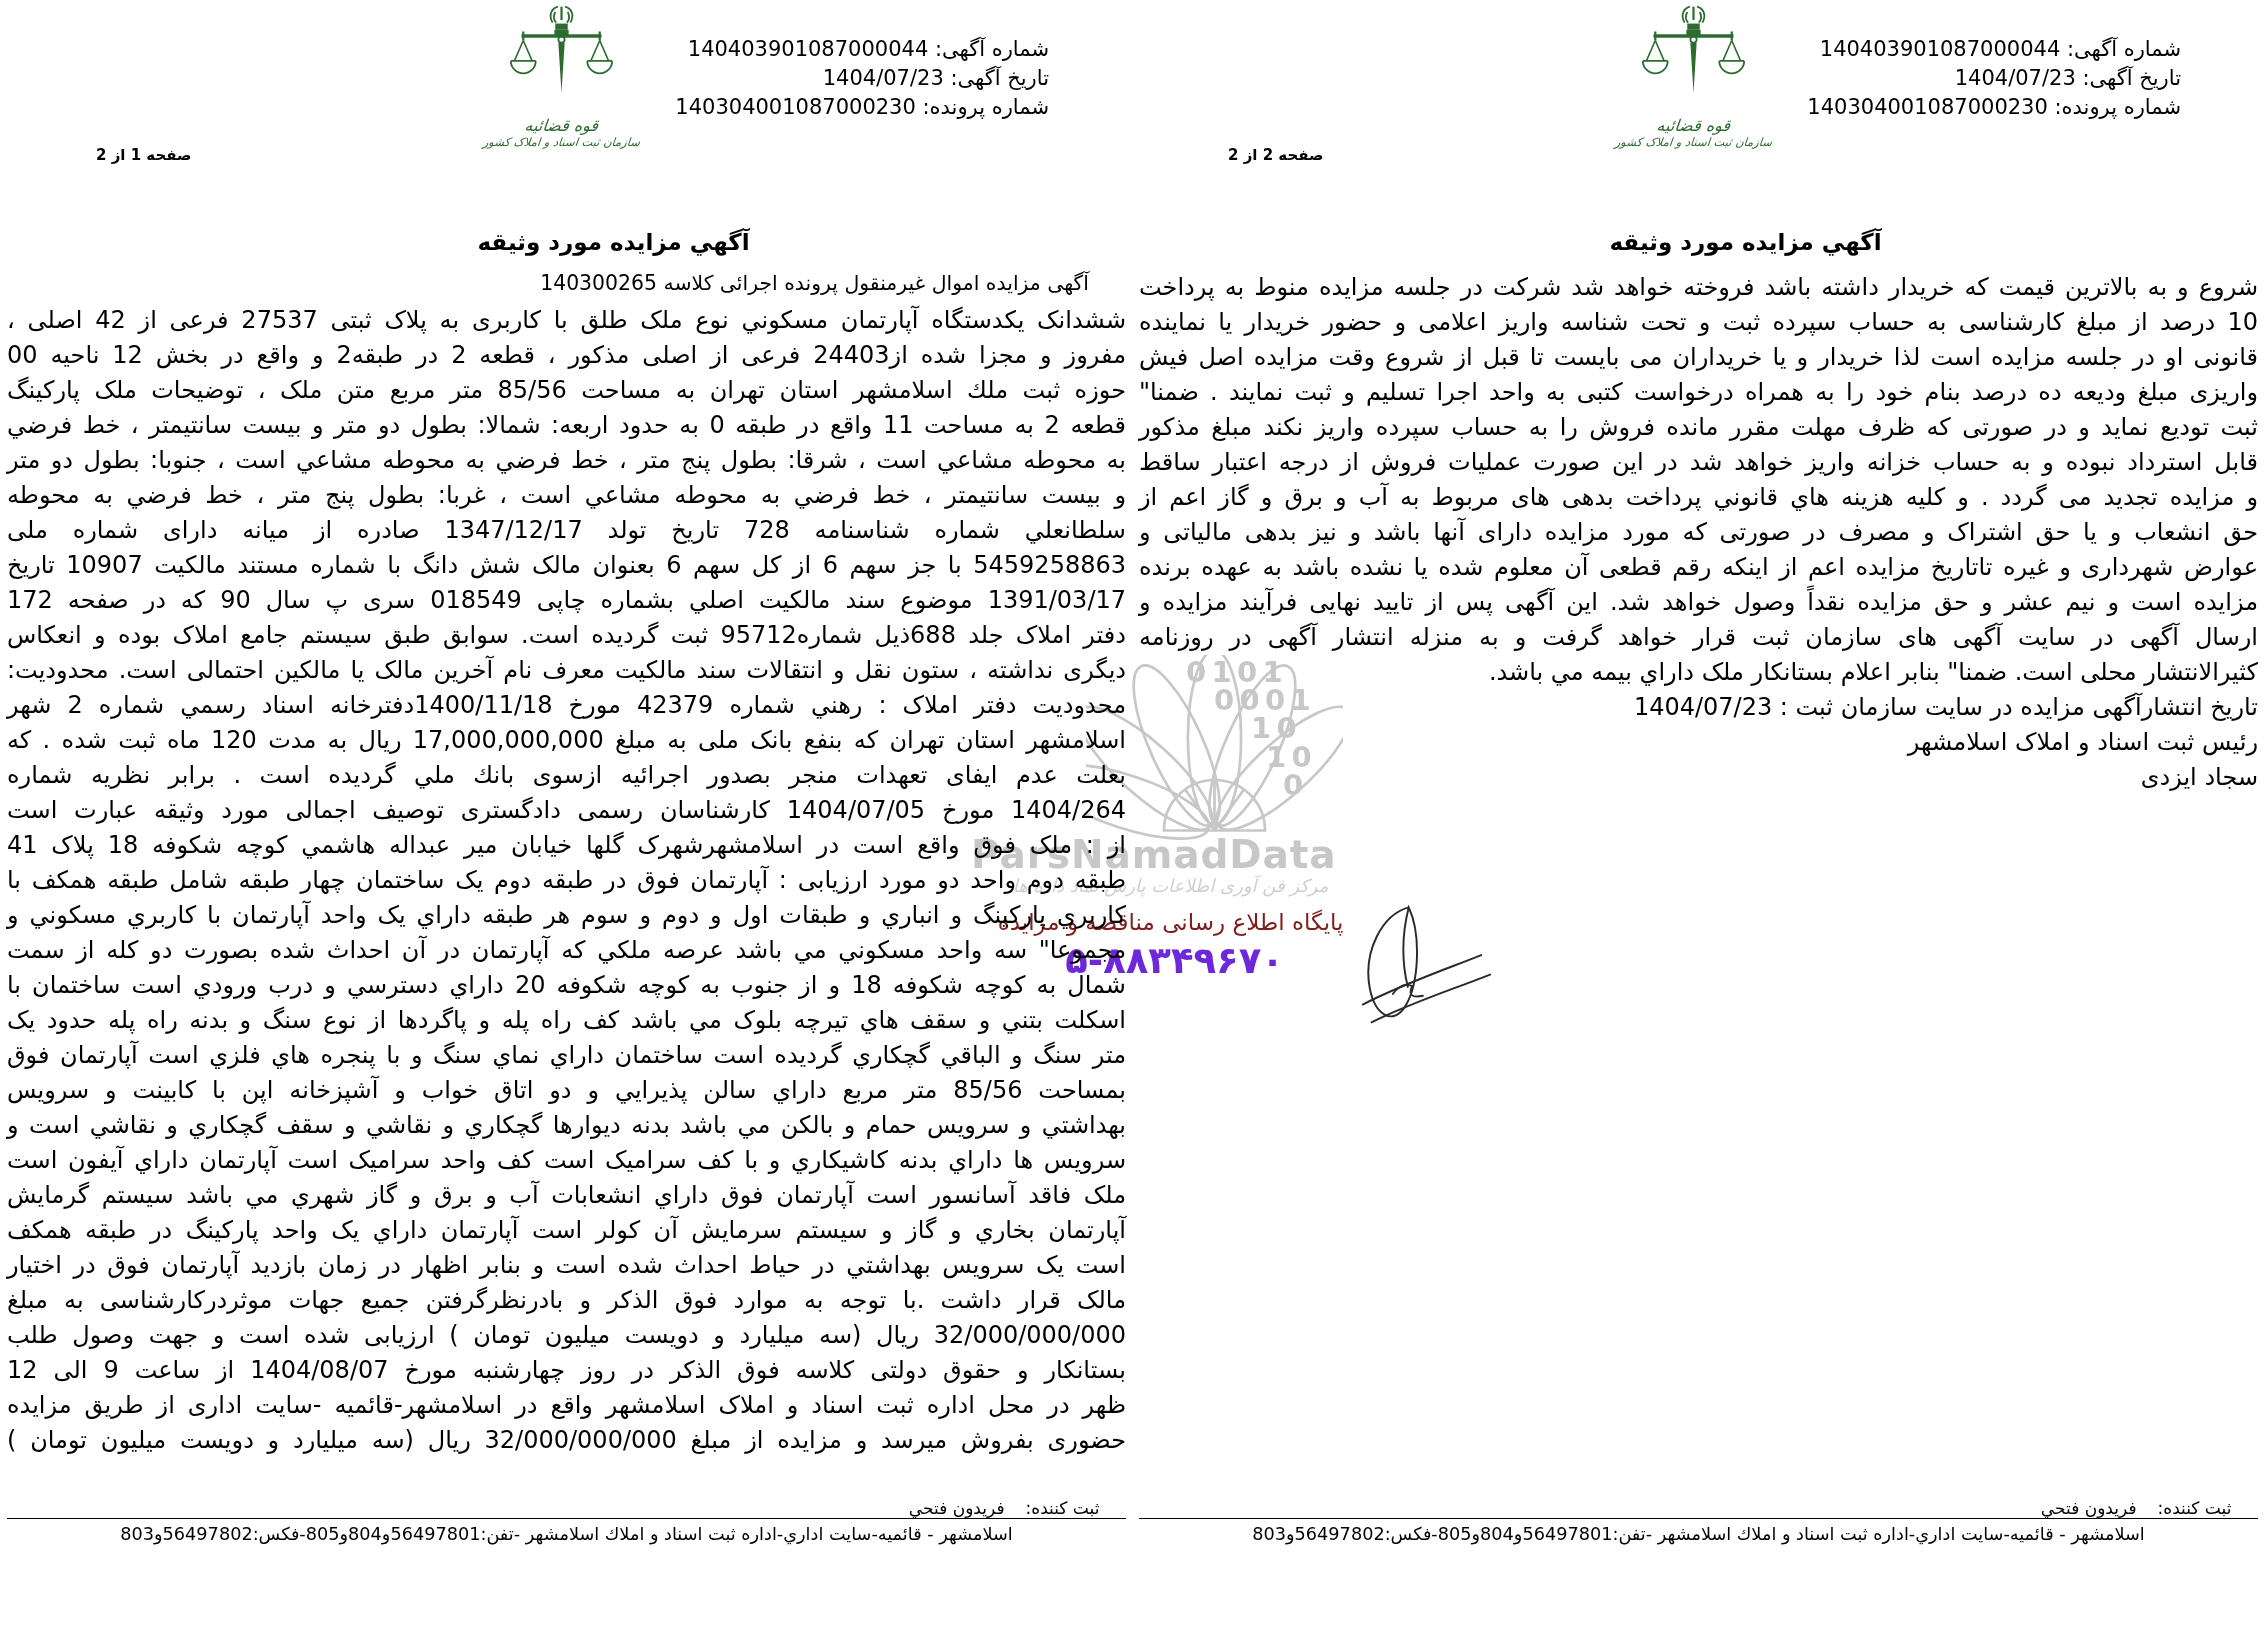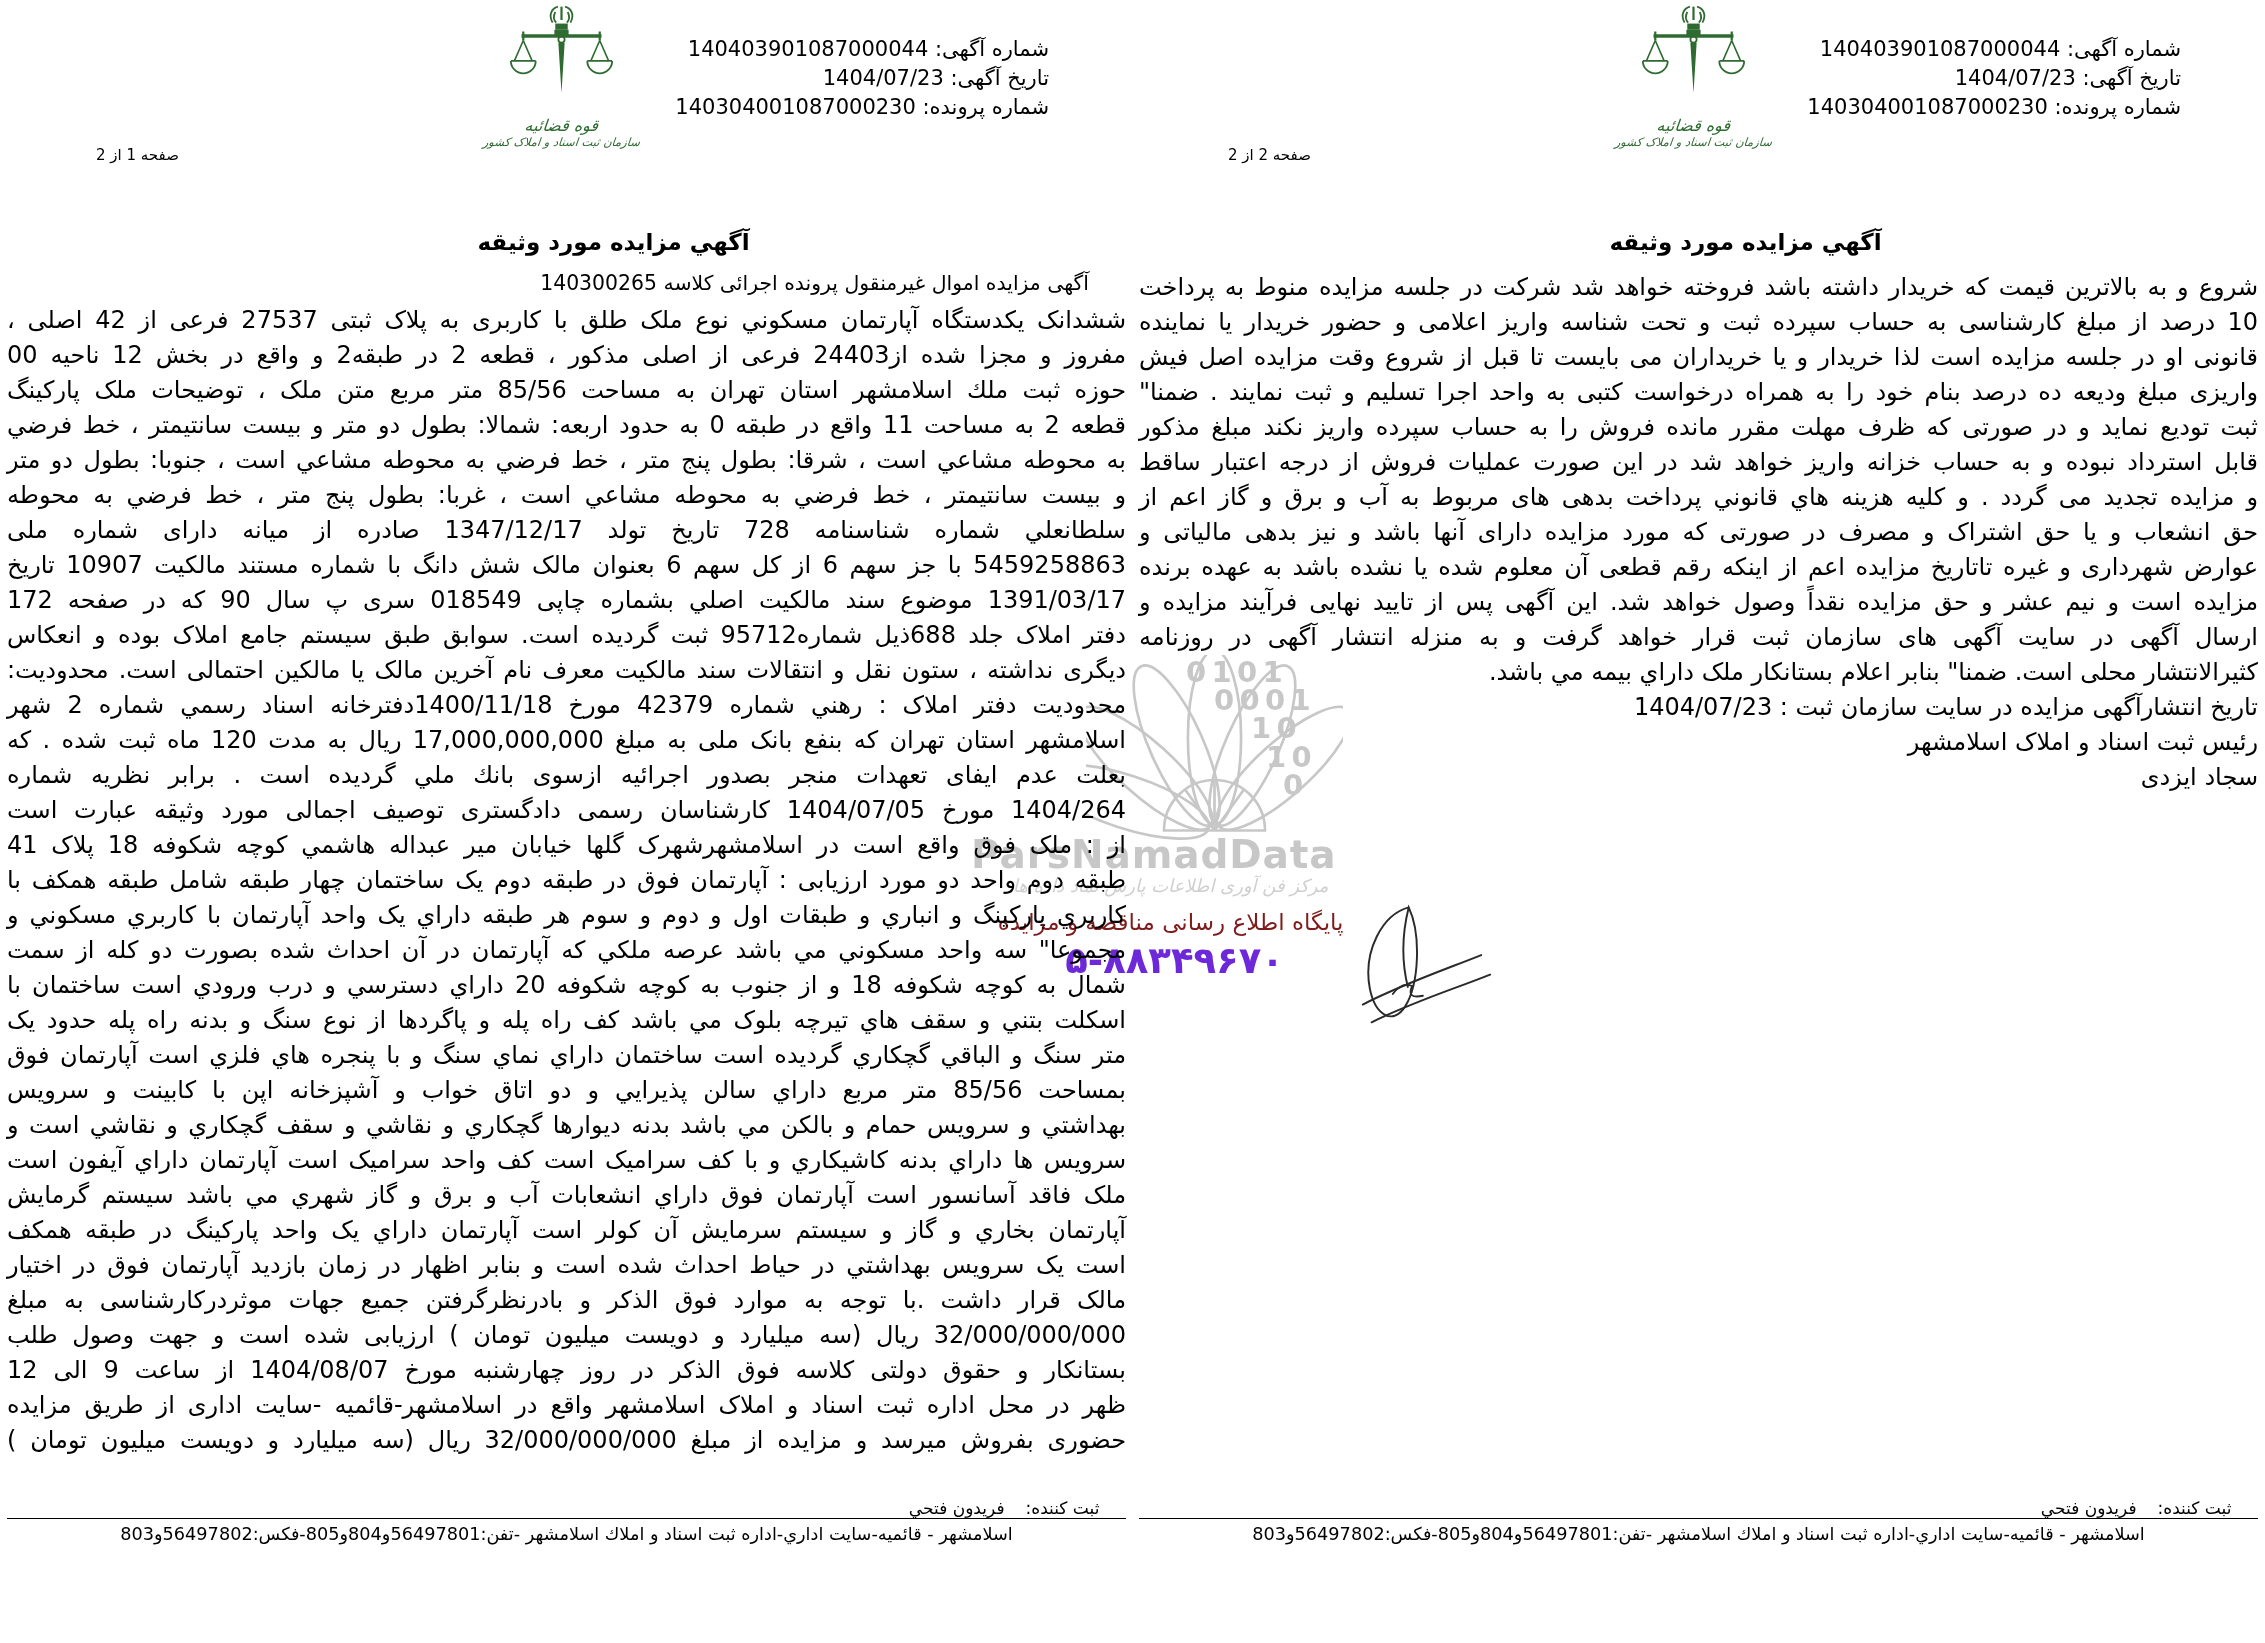--- a/index.html
+++ b/index.html
@@ -5,21 +5,21 @@
   html,body{margin:0;padding:0;}
   body{
     width:2265px;height:1644px;position:relative;overflow:hidden;
     background:#ffffff;color:#000;
     font-family:"DejaVu Sans", sans-serif;
   }
   .page{position:absolute;top:0;width:1119px;height:1644px;z-index:1;}
   #page1{left:7px;}
   #page2{left:1139px;}
 
-  .page-label{position:absolute;top:146px;left:89px;font-size:15px;font-weight:normal;direction:rtl;white-space:nowrap;}
+  .page-label{position:absolute;top:146px;left:89px;font-size:15px;font-weight:bold;direction:rtl;white-space:nowrap;}
 
   .emblem{position:absolute;top:3.5px;left:448px;width:213px;text-align:center;color:#2e6b31;}
   .emblem svg{display:block;margin:0 auto;}
   .org1{font-size:16px;font-style:italic;transform:skewX(-6deg);margin-top:0.9px;white-space:nowrap;}
   .org2{font-size:11.5px;font-style:italic;transform:skewX(-6deg);white-space:nowrap;}
 
   .meta{position:absolute;top:35px;right:77px;direction:rtl;text-align:right;font-size:21px;line-height:29px;white-space:nowrap;}
 
   .title{position:absolute;top:229px;left:94px;right:0;margin:0;text-align:center;
          font-size:23px;font-weight:bold;direction:rtl;}

